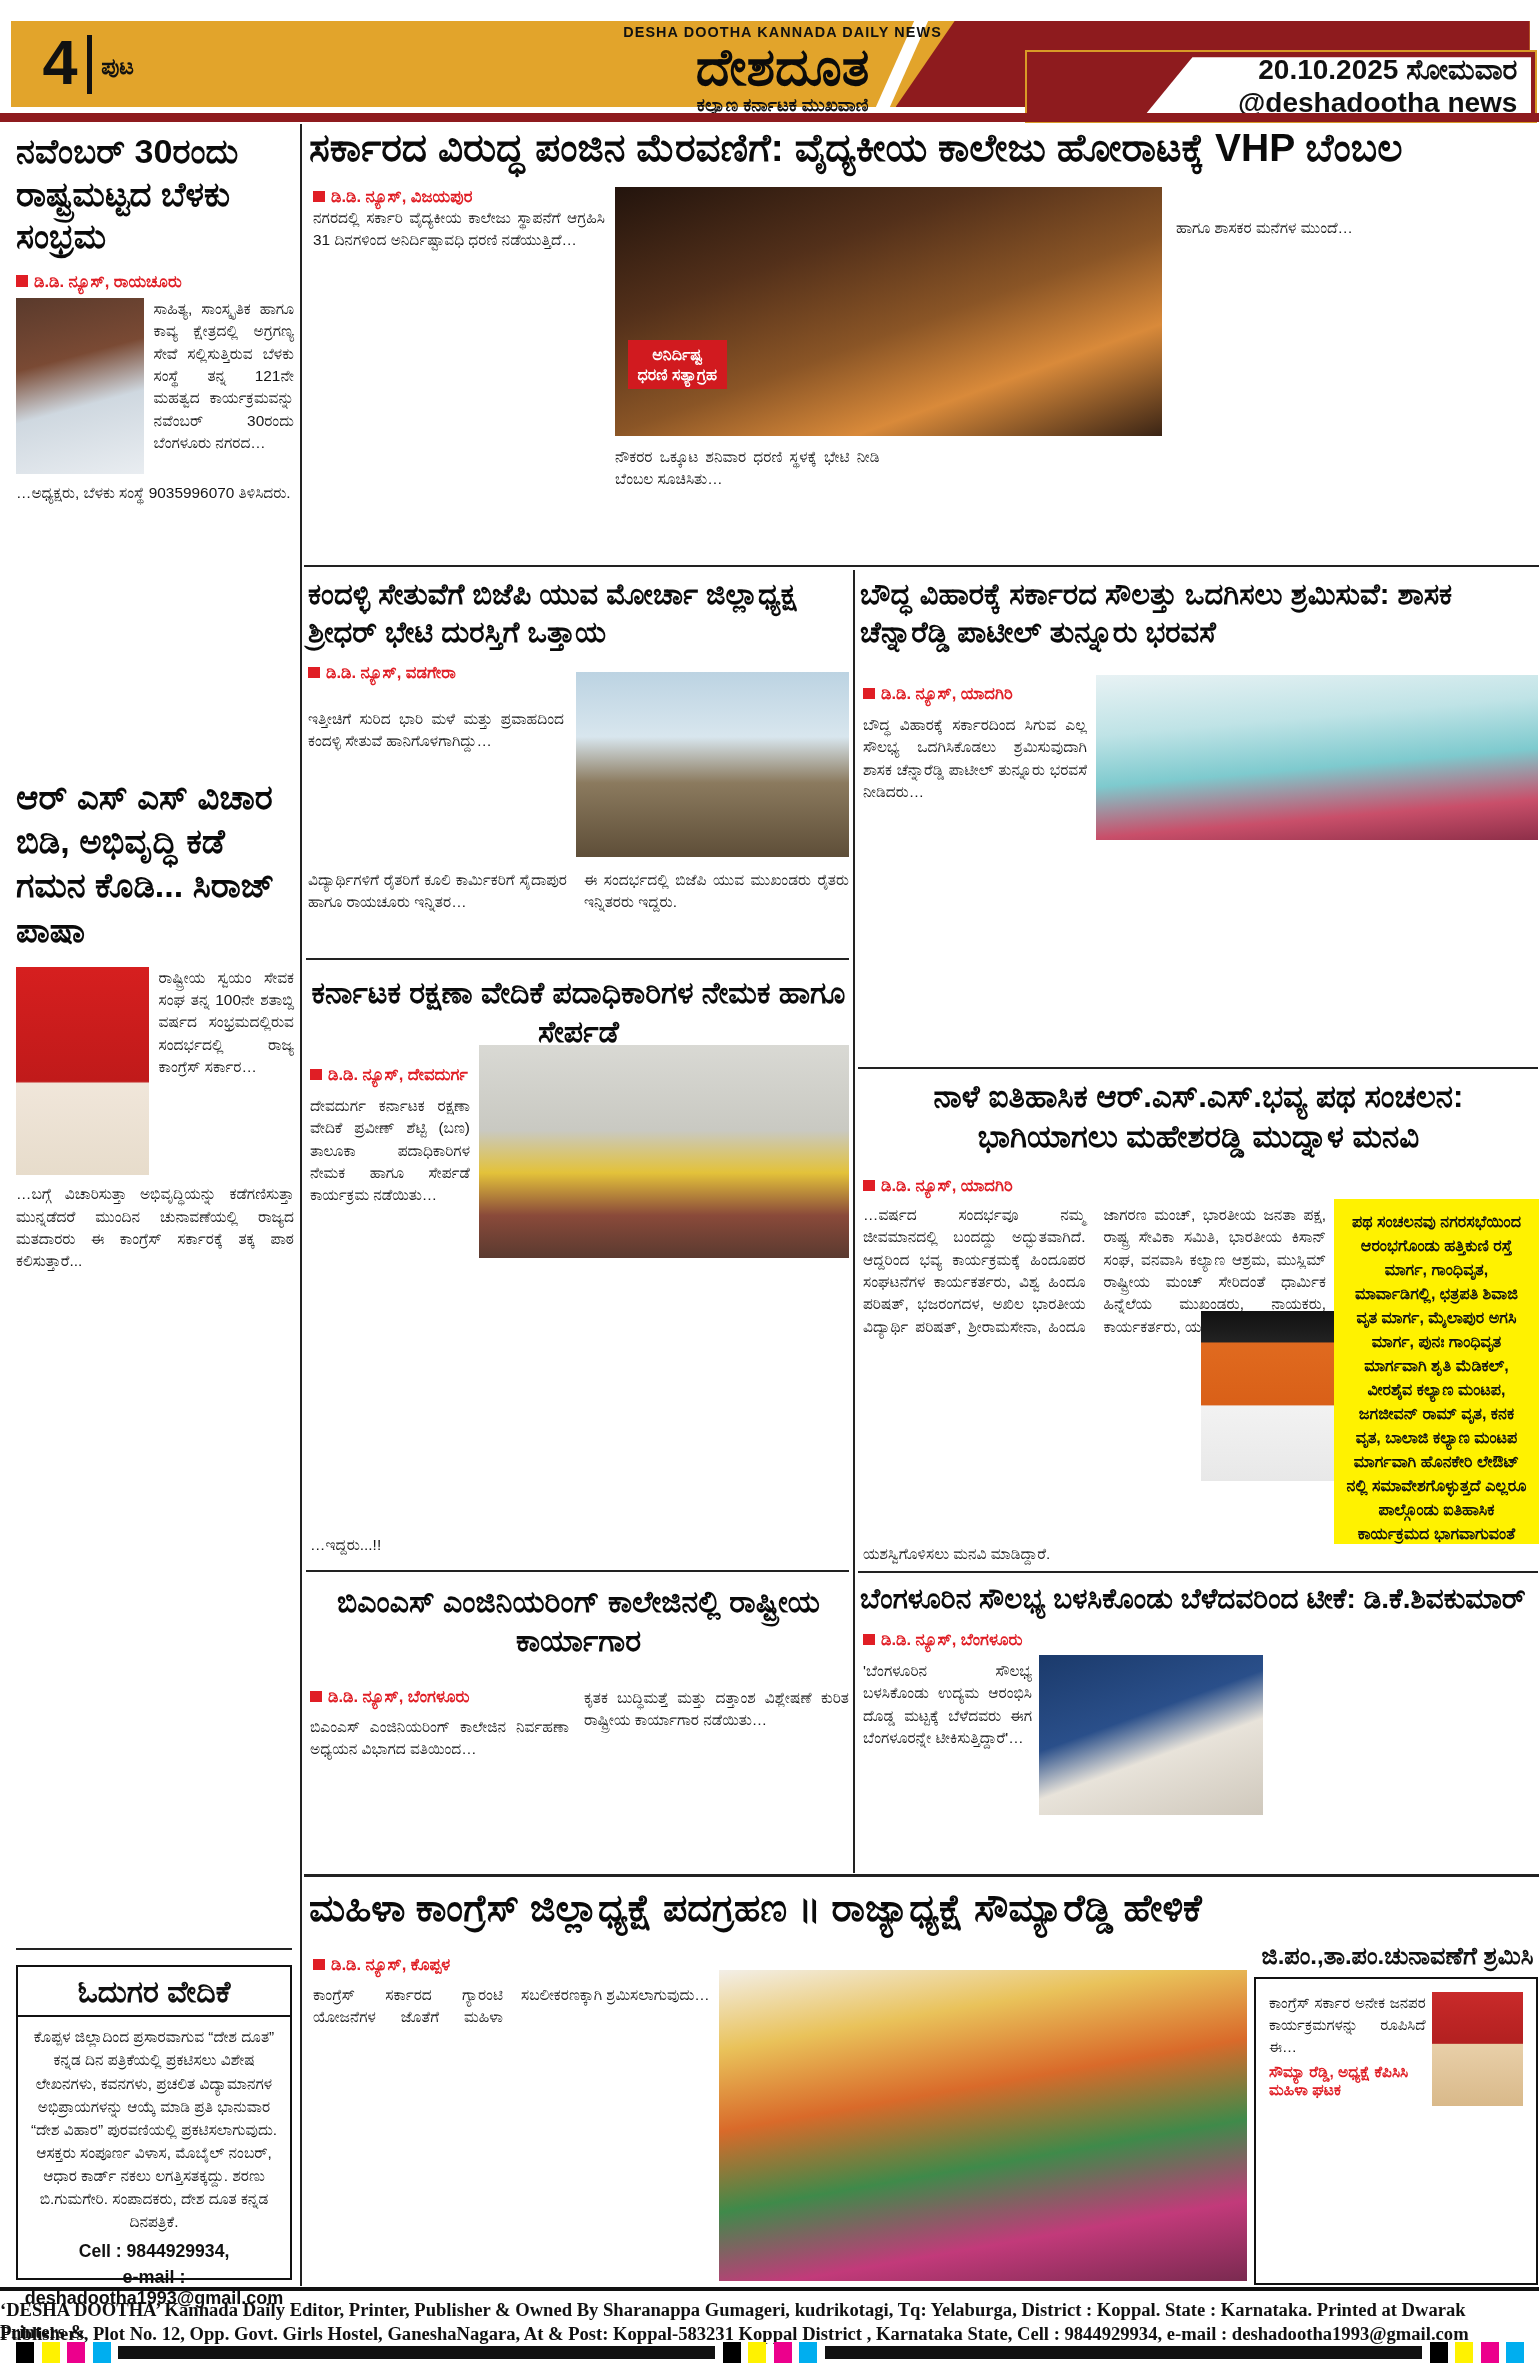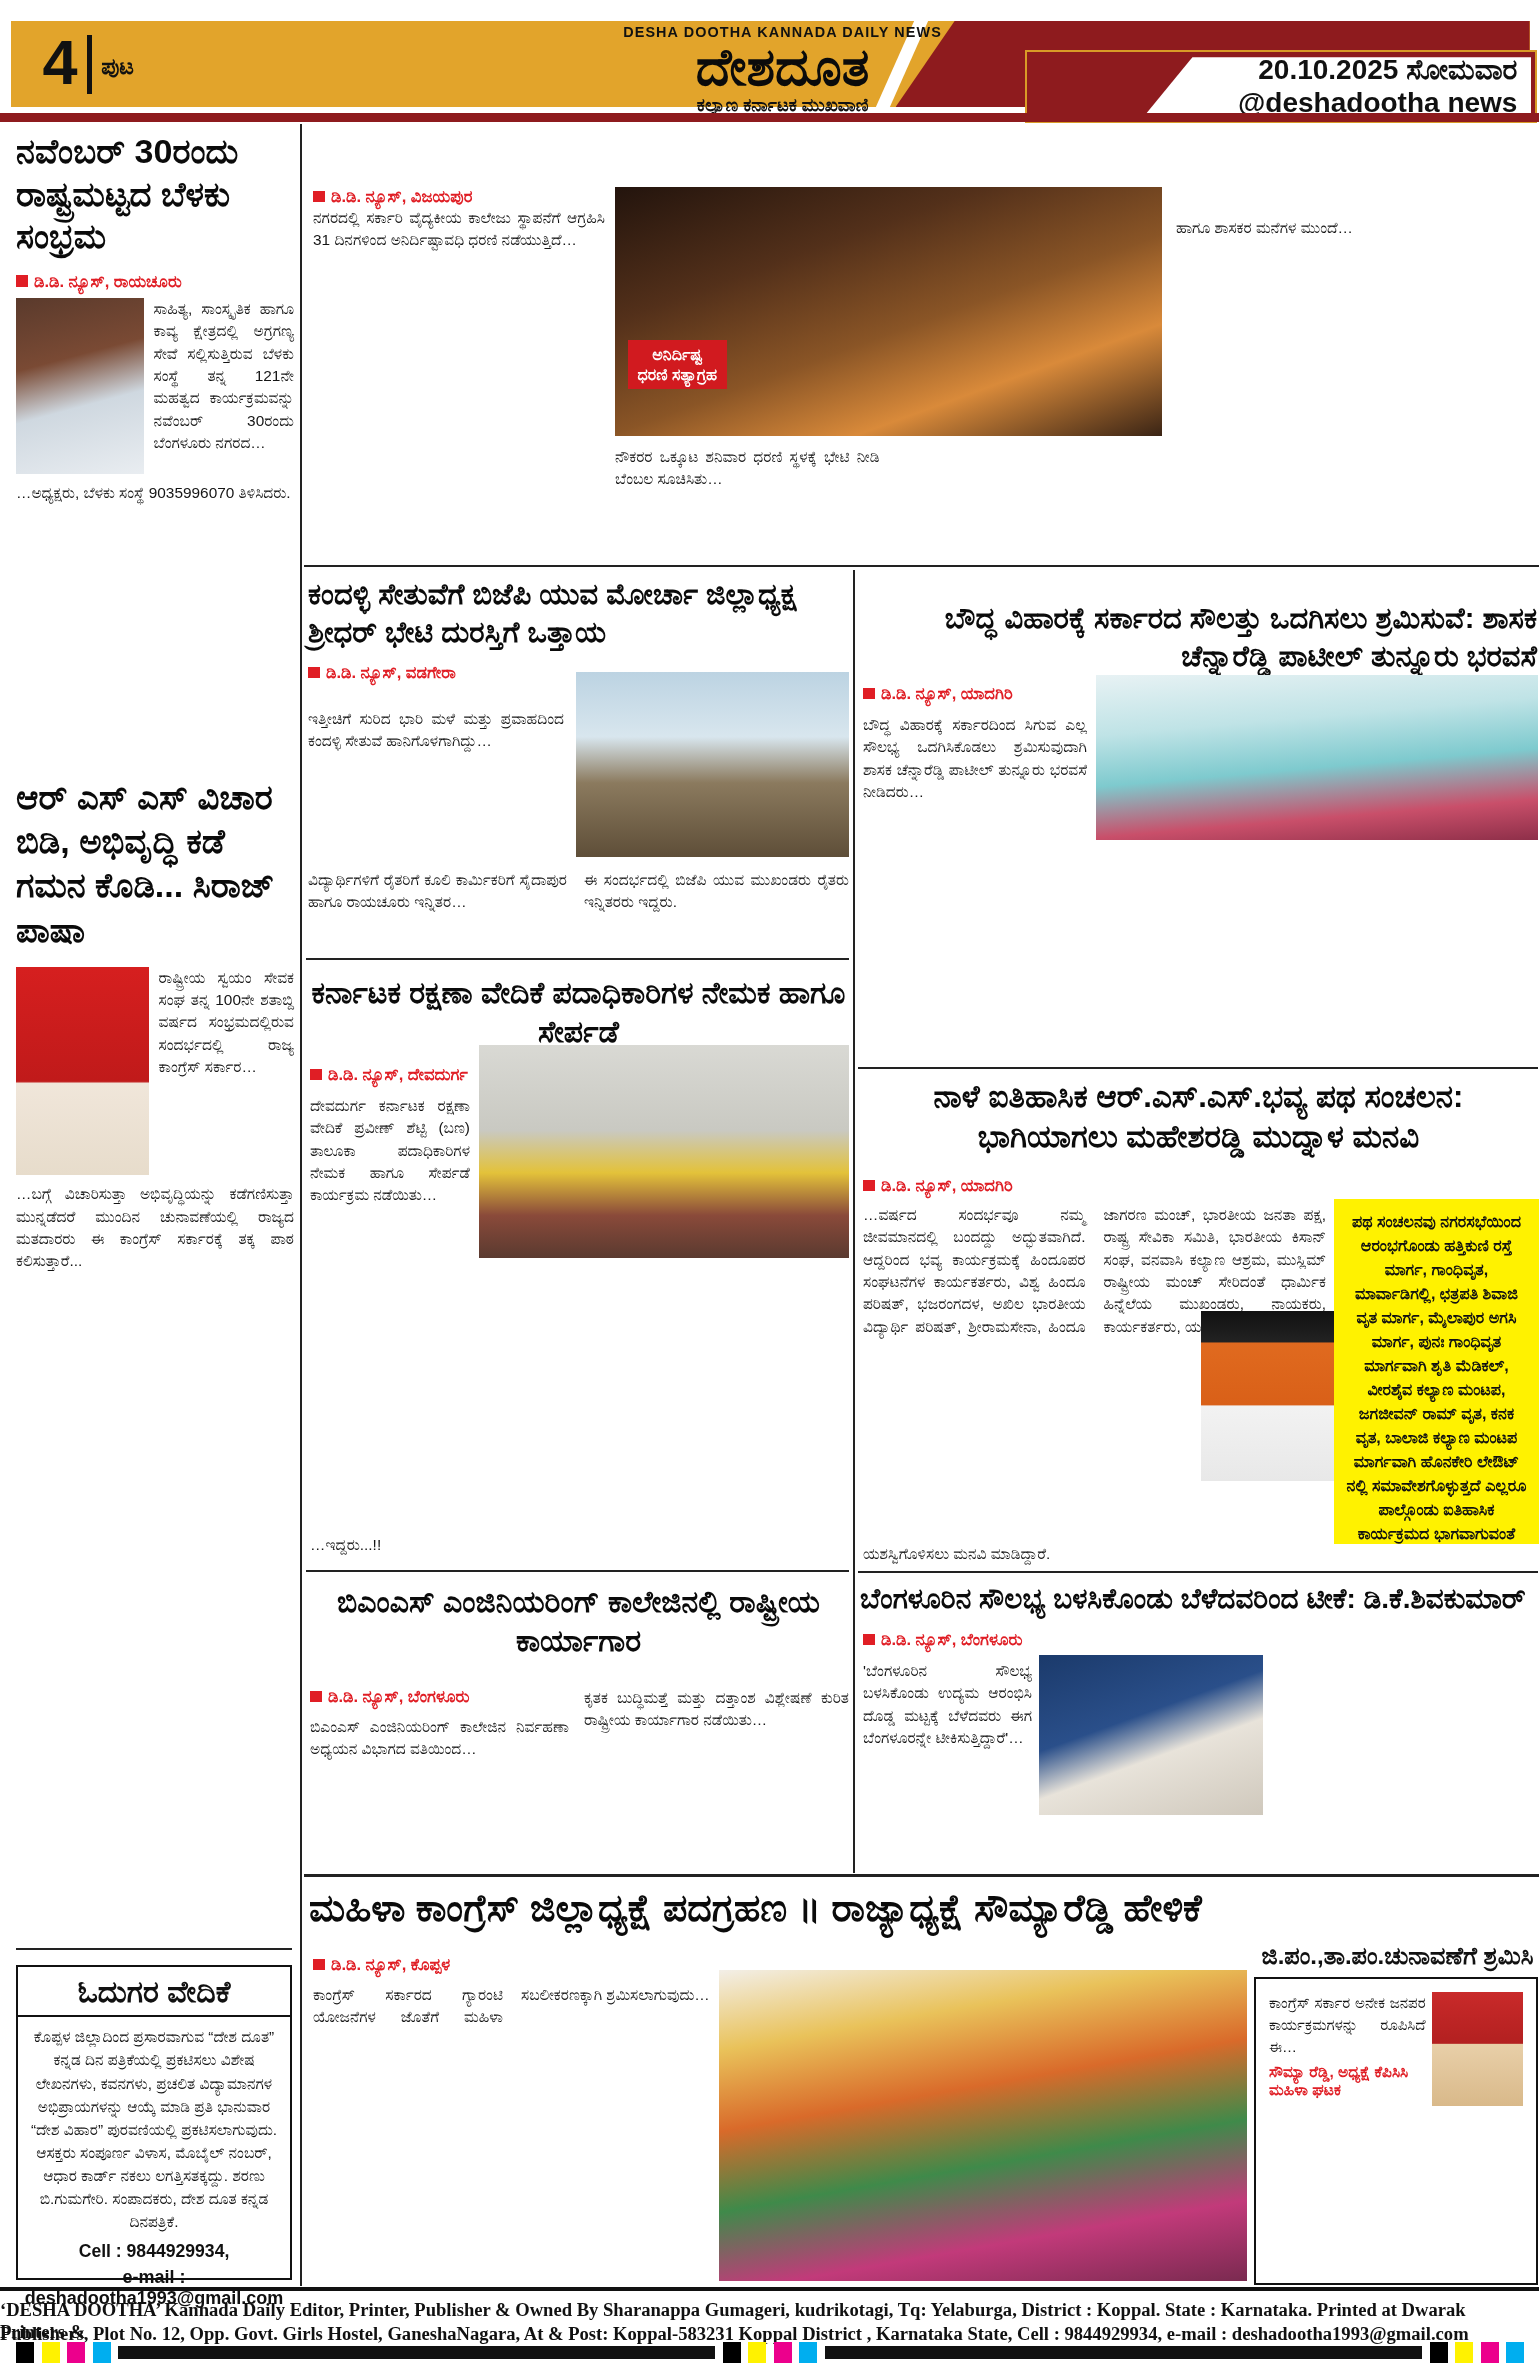--- a/index.html
+++ b/index.html
@@ -118,20 +118,23 @@
     <div class="body-txt" style="margin-top:8.5px;">…ಬಗ್ಗೆ ವಿಚಾರಿಸುತ್ತಾ ಅಭಿವೃದ್ಧಿಯನ್ನು ಕಡೆಗಣಿಸುತ್ತಾ ಮುನ್ನಡೆದರೆ ಮುಂದಿನ ಚುನಾವಣೆಯಲ್ಲಿ ರಾಜ್ಯದ ಮತದಾರರು ಈ ಕಾಂಗ್ರೆಸ್ ಸರ್ಕಾರಕ್ಕೆ ತಕ್ಕ ಪಾಠ ಕಲಿಸುತ್ತಾರೆ...</div>
   </div>
 
   <div class="reader-box">
     <div class="reader-title">ಓದುಗರ ವೇದಿಕೆ</div>
     <div class="reader-body">ಕೊಪ್ಪಳ ಜಿಲ್ಲಾದಿಂದ ಪ್ರಸಾರವಾಗುವ “ದೇಶ ದೂತ” ಕನ್ನಡ ದಿನ ಪತ್ರಿಕೆಯಲ್ಲಿ ಪ್ರಕಟಿಸಲು ವಿಶೇಷ ಲೇಖನಗಳು, ಕವನಗಳು, ಪ್ರಚಲಿತ ವಿದ್ಯಾಮಾನಗಳ ಅಭಿಪ್ರಾಯಗಳನ್ನು ಆಯ್ಕೆ ಮಾಡಿ ಪ್ರತಿ ಭಾನುವಾರ “ದೇಶ ವಿಹಾರ” ಪುರವಣಿಯಲ್ಲಿ ಪ್ರಕಟಿಸಲಾಗುವುದು. ಆಸಕ್ತರು ಸಂಪೂರ್ಣ ವಿಳಾಸ, ಮೊಬೈಲ್ ನಂಬರ್, ಆಧಾರ ಕಾರ್ಡ್ ನಕಲು ಲಗತ್ತಿಸತಕ್ಕದ್ದು. ಶರಣು ಬಿ.ಗುಮಗೇರಿ. ಸಂಪಾದಕರು, ದೇಶ ದೂತ ಕನ್ನಡ ದಿನಪತ್ರಿಕೆ.</div>
     <div class="reader-cell">Cell : 9844929934,</div>
     <div class="reader-mail">e-mail : deshadootha1993@gmail.com</div>
   </div>
 
+  <div style="position:absolute;left:309px;top:127px;width:1225px;">
+    <div class="hl" style="font-size:39px;line-height:1.1;white-space:nowrap;">ಸರ್ಕಾರದ ವಿರುದ್ಧ ಪಂಜಿನ ಮೆರವಣಿಗೆ: ವೈದ್ಯಕೀಯ ಕಾಲೇಜು ಹೋರಾಟಕ್ಕೆ VHP ಬೆಂಬಲ</div>
+  </div>
   <div class="byline" style="position:absolute;left:313px;top:187px;">
     <span class="sq"></span>
     <span>ಡಿ.ಡಿ. ನ್ಯೂಸ್, ವಿಜಯಪುರ</span>
   </div>
   <div class="body-txt" style="position:absolute;left:313px;top:207px;width:292px;height:341px;overflow:hidden;">ನಗರದಲ್ಲಿ ಸರ್ಕಾರಿ ವೈದ್ಯಕೀಯ ಕಾಲೇಜು ಸ್ಥಾಪನೆಗೆ ಆಗ್ರಹಿಸಿ 31 ದಿನಗಳಿಂದ ಅನಿರ್ದಿಷ್ಟಾವಧಿ ಧರಣಿ ನಡೆಯುತ್ತಿದೆ…</div>
   <div class="photo" style="left:615px;top:187px;width:547px;height:249px;background:linear-gradient(160deg,#23140d 0%,#53301a 30%,#8a5526 55%,#d98a3a 75%,#3a2415 100%);">
     <div class="ptag">
       <div>ಅನಿರ್ದಿಷ್ಟ</div>
       <div>ಧರಣಿ ಸತ್ಯಾಗ್ರಹ</div>
     </div>
@@ -144,21 +147,21 @@
     <div class="byline" style="margin-top:11.7px;">
       <span class="sq"></span>
       <span>ಡಿ.ಡಿ. ನ್ಯೂಸ್, ವಡಗೇರಾ</span>
     </div>
   </div>
   <div class="photo" style="left:576px;top:672px;width:273px;height:185px;background:linear-gradient(180deg,#bcd3e2 0%,#d8e6ee 35%,#8b7a5e 60%,#5e4e38 100%);"></div>
   <div class="body-txt" style="position:absolute;left:308px;top:708px;width:256px;height:149px;overflow:hidden;">ಇತ್ತೀಚಿಗೆ ಸುರಿದ ಭಾರಿ ಮಳೆ ಮತ್ತು ಪ್ರವಾಹದಿಂದ ಕಂದಳ್ಳಿ ಸೇತುವೆ ಹಾನಿಗೊಳಗಾಗಿದ್ದು…</div>
   <div class="body-txt" style="position:absolute;left:308px;top:869px;width:259px;height:80px;overflow:hidden;">ವಿದ್ಯಾರ್ಥಿಗಳಿಗೆ ರೈತರಿಗೆ ಕೂಲಿ ಕಾರ್ಮಿಕರಿಗೆ ಸೈದಾಪುರ ಹಾಗೂ ರಾಯಚೂರು ಇನ್ನಿತರ…</div>
   <div class="body-txt" style="position:absolute;left:584px;top:869px;width:265px;height:80px;overflow:hidden;">ಈ ಸಂದರ್ಭದಲ್ಲಿ ಬಿಜೆಪಿ ಯುವ ಮುಖಂಡರು ರೈತರು ಇನ್ನಿತರರು ಇದ್ದರು.</div>
 
-  <div style="position:absolute;left:860px;top:600px;width:677px;text-align:right;">
+  <div style="position:absolute;left:860px;top:576px;width:677px;text-align:left;">
     <div class="hl" style="font-size:29px;line-height:1.3;">ಬೌದ್ಧ ವಿಹಾರಕ್ಕೆ ಸರ್ಕಾರದ ಸೌಲತ್ತು ಒದಗಿಸಲು ಶ್ರಮಿಸುವೆ: ಶಾಸಕ ಚೆನ್ನಾರೆಡ್ಡಿ ಪಾಟೀಲ್ ತುನ್ನೂರು ಭರವಸೆ</div>
   </div>
   <div class="byline" style="position:absolute;left:863px;top:684px;">
     <span class="sq"></span>
     <span>ಡಿ.ಡಿ. ನ್ಯೂಸ್, ಯಾದಗಿರಿ</span>
   </div>
   <div class="photo" style="left:1096px;top:675px;width:442px;height:165px;background:linear-gradient(175deg,#e8f2f4 0%,#bfe3e6 30%,#7ecace 55%,#c94f6a 80%,#8e2f49 100%);"></div>
   <div class="body-txt" style="position:absolute;left:863px;top:714px;width:224px;height:128px;overflow:hidden;">ಬೌದ್ಧ ವಿಹಾರಕ್ಕೆ ಸರ್ಕಾರದಿಂದ ಸಿಗುವ ಎಲ್ಲ ಸೌಲಭ್ಯ ಒದಗಿಸಿಕೊಡಲು ಶ್ರಮಿಸುವುದಾಗಿ ಶಾಸಕ ಚೆನ್ನಾರೆಡ್ಡಿ ಪಾಟೀಲ್ ತುನ್ನೂರು ಭರವಸೆ ನೀಡಿದರು…</div>
   <div class="body-txt cols3" style="position:absolute;left:863px;top:852px;width:675px;height:208px;overflow:hidden;"></div>
 

